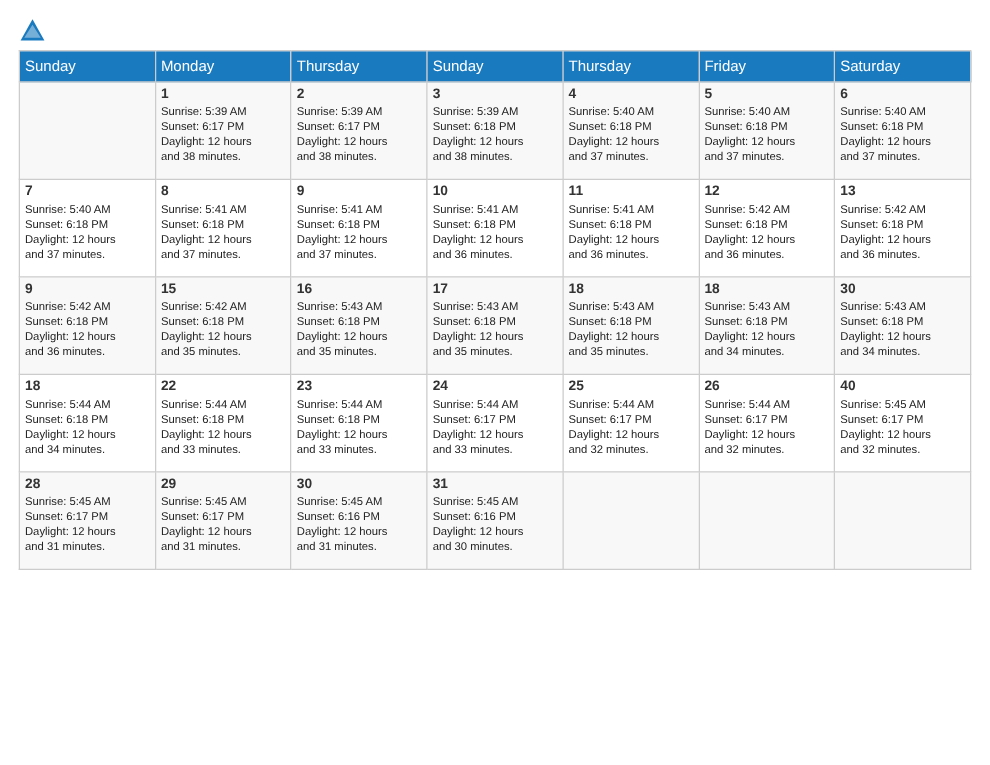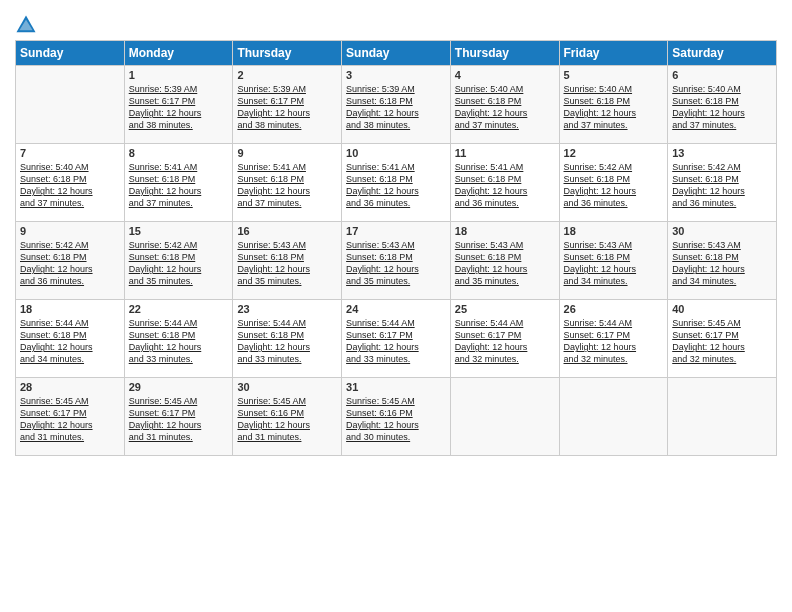--- a/index.html
+++ b/index.html
@@ -55,21 +55,21 @@
       width: 100%;
       border-collapse: collapse;
       table-layout: fixed;
     }
     thead tr {
       background-color: #1a7abf;
     }
     thead th {
       color: #fff;
       font-size: 12px;
-      font-weight: bold;
+      font-weight: normal;
       padding: 5px 4px;
       text-align: left;
       border: 1px solid #ccc;
     }
     tbody tr {
       vertical-align: top;
     }
     tbody td {
       border: 1px solid #ccc;
       padding: 3px 4px;
@@ -81,21 +81,20 @@
     .day-num {
       font-weight: bold;
       font-size: 11px;
       display: block;
       margin-bottom: 2px;
     }
     .cell-content {
       font-size: 9px;
       line-height: 1.35;
       color: #222;
-      text-decoration: underline;
     }
     tbody tr:nth-child(odd) {
       background-color: #f8f8f8;
     }
     tbody tr:nth-child(even) {
       background-color: #ffffff;
     }
   </style>
 </head>
 <body>

